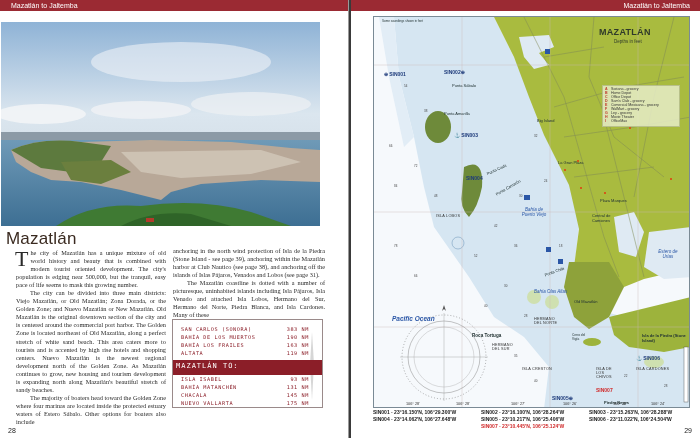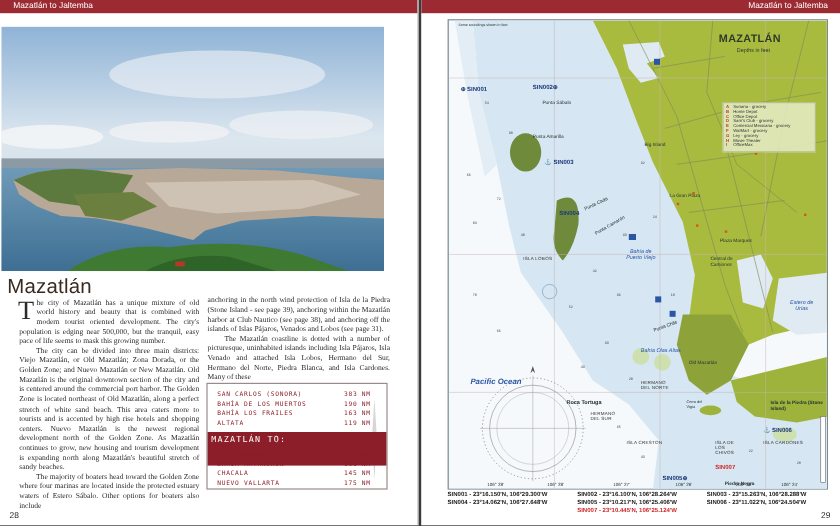--- a/index.html
+++ b/index.html
@@ -28,21 +28,21 @@
   .col.c1 { left: 16px; top: 249px; width: 150px; }
   .col.c2 { left: 173px; top: 247px; width: 152px; }
   .col p { margin: 0; }
   .col p.indent { text-indent: 14px; }
   .dropcap { float: left; font-size: 22px; line-height: 17px; margin: 1px 2px 0 -1px; color: #2a2a2a; }
 
   
   .dist-box { position: absolute; left: 172px; top: 319px; width: 151px; height: 89px; border: 1px solid #9a8a8a; background: #fff; font-family: "DejaVu Sans Mono", monospace; }
   .dist-row { position: absolute; left: 8px; width: 128px; height: 8px; font-size: 5.2px; letter-spacing: 0.6px; color: #8b1e28; text-transform: uppercase; }
   .dist-row .nm { position: absolute; right: 0; top: 0; }
-  .dist-band { position: absolute; left: 0; top: 40px; width: 149px; height: 28px; background: #8b1e28; color: #fff; font-size: 7px; line-height: 13px; padding-left: 3px; letter-spacing: 1px; text-transform: uppercase; }
+  .dist-band { position: absolute; left: 0; top: 40px; width: 149px; height: 15px; background: #8b1e28; color: #fff; font-size: 7px; line-height: 13px; padding-left: 3px; letter-spacing: 1px; text-transform: uppercase; }
   .compass-deco { position: absolute; left: 128px; top: 10px; width: 22px; height: 72px; opacity: 0.35; }
 
   .page-number { position: absolute; bottom: 4px; font-size: 7px; color: #222; font-family: "Liberation Sans", sans-serif; }
   .page.left .page-number { left: 8px; }
   .page.right .page-number { right: 8px; }
 
   
   .map { position: absolute; left: 22px; top: 16px; width: 317px; height: 392px; overflow: hidden; background: #f4f8fb; border: 1px solid #7a8a95; }
   .map svg { display: block; }
   .map-label { position: absolute; font-family: "Liberation Sans", sans-serif; white-space: nowrap; }

